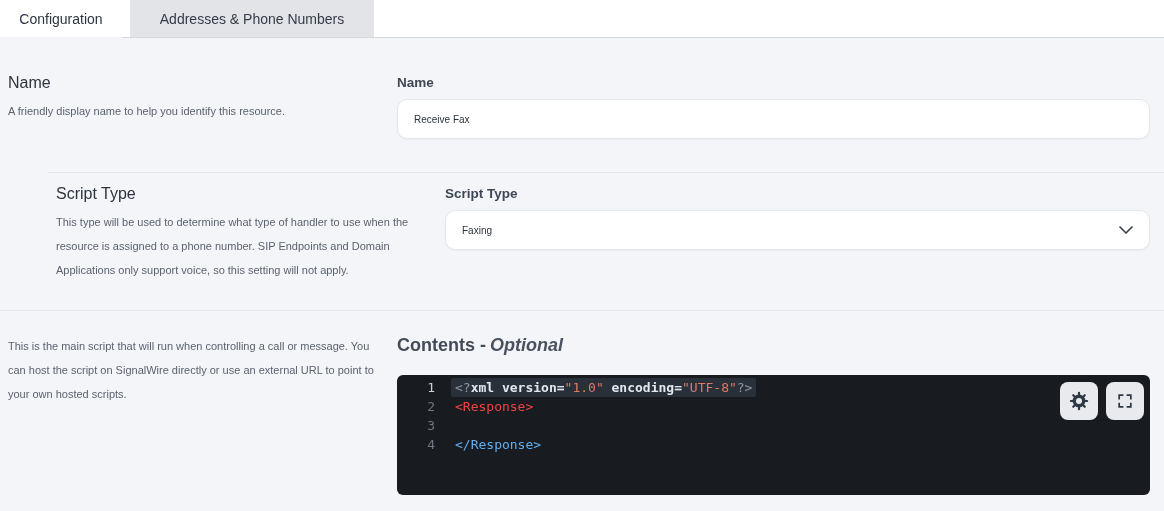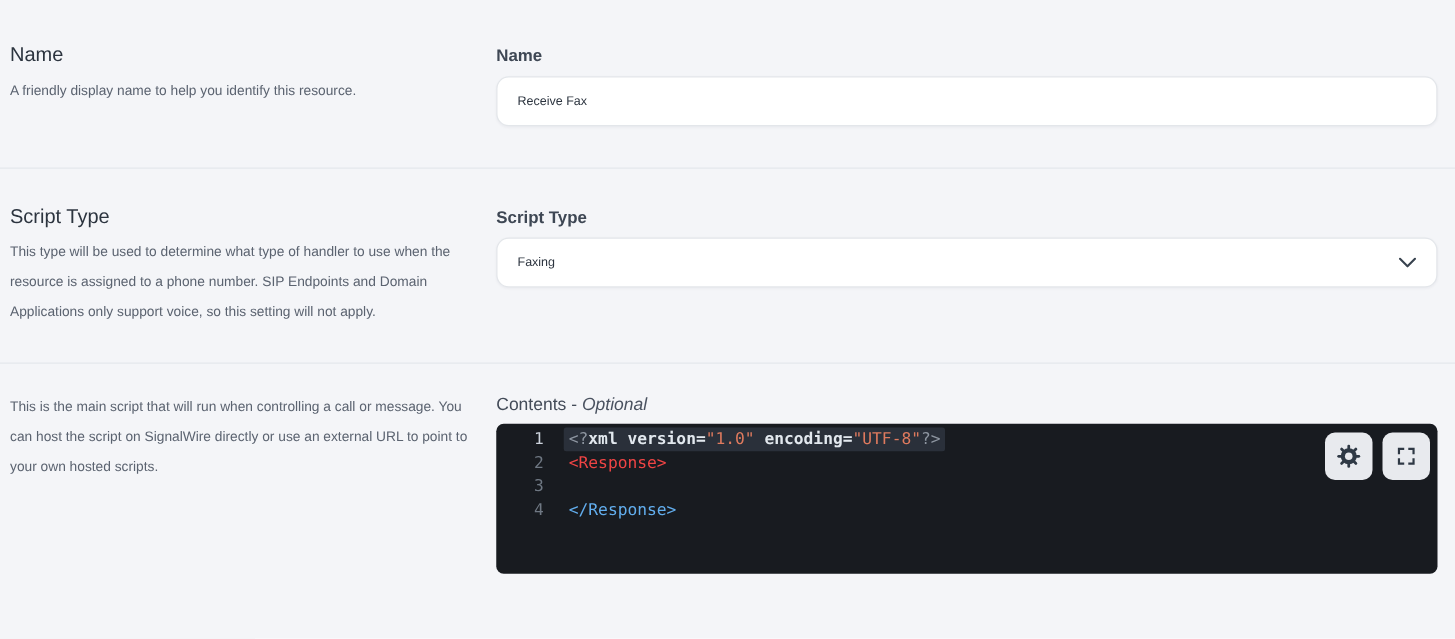--- a/index.html
+++ b/index.html
@@ -10,36 +10,36 @@
   
   .tabbar { display:flex; align-items:stretch; background:#ffffff; border-bottom:1px solid #d4d8de; height:38px; }
   .tab { display:flex; align-items:center; justify-content:center; font-size:14px; cursor:pointer; }
   .tab--active { width:122px; background:#ffffff; color:#2d3542; border-bottom:1px solid #f4f5f8; margin-bottom:-1px; }
   .tab--inactive { width:244px; margin-left:8px; background:#e2e4e8; color:#343b48; }
 
   
   section.row { display:grid; grid-template-columns:389px minmax(0,1fr); padding-left:8px; padding-right:14px; }
   section.row + section.row { border-top:1px solid #e4e7eb; }
   .row--name { padding-top:36px; padding-bottom:33px; }
-  .row--script-type { padding-top:30px; padding-bottom:28px; }
+  .row--script-type { padding-top:12px; padding-bottom:28px;margin-left:48px; }
   .row--primary-script { padding-top:23px; padding-bottom:0; }
 
   .lcol h3 { margin:0 0 7px 0; font-size:16px; font-weight:400; color:#2c343f; }
   .lcol p { margin:0; font-size:11px; line-height:24px; color:#5b6370; max-width:368px; }
 
   .rcol .field-label { display:block; margin-top:1px; margin-bottom:9px; font-size:13.5px; font-weight:700; color:#3e4754; }
   .text-input, .select {
     width:100%; height:40px; background:#ffffff; border:1px solid #e3e6ea; border-radius:10px;
     font-size:10px; color:#2c343f; padding:0 16px; box-shadow:0 1px 2px rgba(20,30,50,0.04);
   }
   .text-input { font-family:"Liberation Sans", sans-serif; outline:none; }
   .select { display:flex; align-items:center; justify-content:space-between; cursor:pointer; }
 
   
-  .contents-label { display:block; margin-top:1px; margin-bottom:8px; font-size:14px; color:#434b58; font-weight:400; }
+  .contents-label { display:block; margin-top:1px; margin-bottom:19px; font-size:18px; color:#434b58; font-weight:700; }
   .contents-label .opt { font-style:italic; margin-left:4px; color:#4a5260; }
 
   .editor { position:relative; height:120px; background:#181b20; border-radius:6px; overflow:hidden;
             font-family:"DejaVu Sans Mono", monospace; font-size:13px; padding-top:3px; }
   .code-line { display:flex; height:19px; line-height:19px; white-space:pre; }
   .ln { width:44px; padding-right:6px; text-align:right; color:#6f7883; flex:none; user-select:none; }
   .ln--active { color:#ccd3dc; }
   .lc { padding-left:14px; }
   .sel { display:inline-block; background:#2a303a; border-radius:2px; padding:0 4px; margin-left:-4px; }
   .tk-k { font-weight:600; }
@@ -49,20 +49,24 @@
   .ed-btn { width:38px; height:38px; border:none; border-radius:8px; background:#e8eaee; display:flex;
             align-items:center; justify-content:center; cursor:pointer; padding:0; }
 
   .chev { flex:none; margin-left:10px; }
 </style>
 </head>
 <body>
 
 <div class="page">
 
+  <div class="tabbar">
+    <div class="tab tab--active">Configuration</div>
+    <div class="tab tab--inactive">Addresses &amp; Phone Numbers</div>
+  </div>
 
   <section class="row row--name">
     <div class="lcol">
       <h3>Name</h3>
       <p>A friendly display name to help you identify this resource.</p>
     </div>
     <div class="rcol">
       <label class="field-label">Name</label>
       <input class="text-input" type="text" value="Receive Fax" style="">
     </div>

